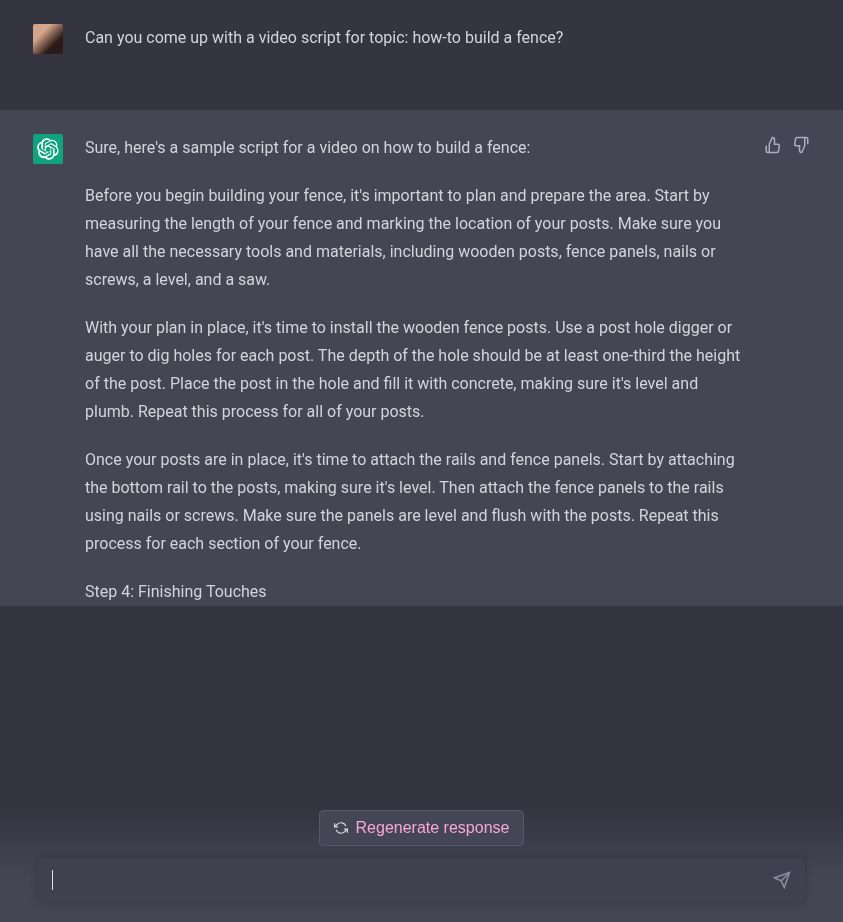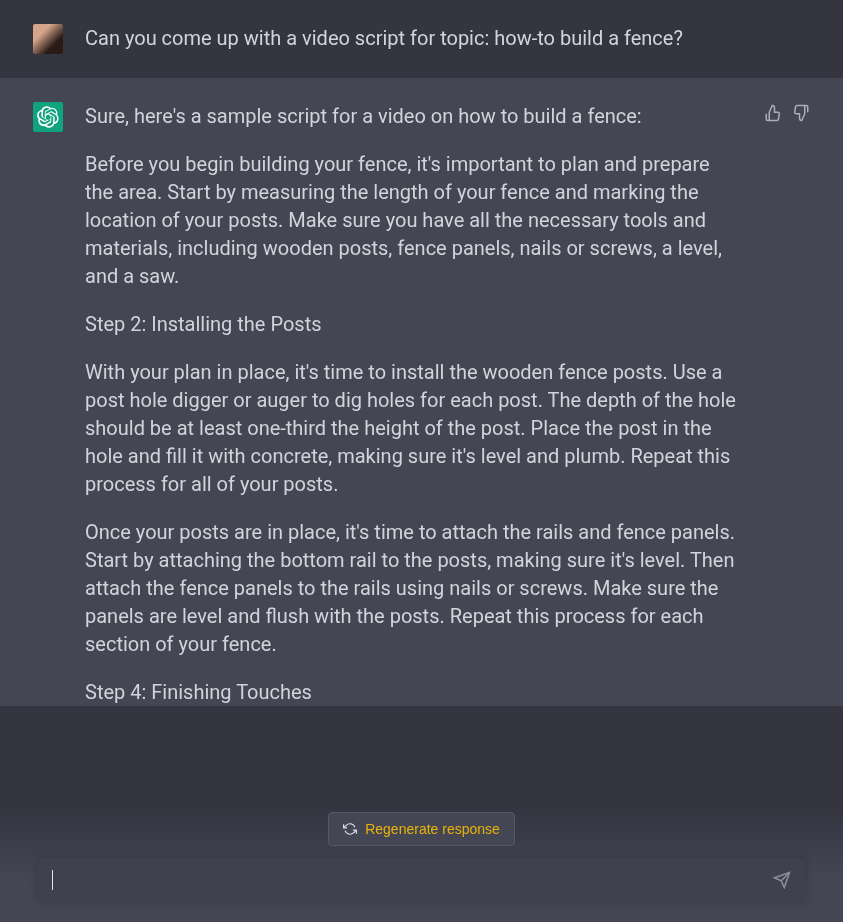--- a/index.html
+++ b/index.html
@@ -30,40 +30,41 @@
   .msg-user {
     background: #343541;
     padding-left: 33px;
     padding-right: 33px;
   }
   .msg-assistant {
     background: #444654;
     padding-left: 33px;
     padding-right: 33px;
     padding-bottom: 0;
+    margin-top: 32px;
   }
   .avatar {
     width: 30px;
     height: 30px;
     flex-shrink: 0;
     border-radius: 2px;
   }
   .avatar-user {
     background: linear-gradient(135deg, #d4a58a 30%, #2b1a18 70%);
   }
   .avatar-assistant {
     background: #10a37f;
     display: flex;
     align-items: center;
     justify-content: center;
   }
   .avatar-assistant svg { width: 22px; height: 22px; }
   .msg-body {
     flex: 1;
-    font-size: 20px;
+    font-size: 16px;
     line-height: 28px;
     color: #d1d5db;
     max-width: 660px;
   }
   .msg-body p { margin-bottom: 20px; }
   .msg-body p:last-child { margin-bottom: 0; }
   .feedback {
     display: flex;
     gap: 10px;
     align-items: flex-start;
@@ -86,24 +87,24 @@
     background: linear-gradient(to bottom, rgba(68,70,84,0) 0%, #444654 60%);
   }
   .regen-row {
     display: flex;
     justify-content: center;
     margin-bottom: 12px;
   }
   .regen-btn {
     background: #444654;
     border: 1px solid #565869;
-    color: #eab308;
+    color: #f9a8d4;
     border-radius: 4px;
     padding: 8px 14px;
-    font-size: 14px;
+    font-size: 16px;
     display: inline-flex;
     align-items: center;
     gap: 8px;
     cursor: pointer;
   }
   .regen-btn svg {
     width: 14px;
     height: 14px;
     stroke: #d9d9e3;
     fill: none;
@@ -154,21 +155,20 @@
 
     <div class="msg msg-assistant">
       <div class="avatar avatar-assistant">
         <svg viewBox="0 0 41 41">
           <path fill="#fff" d="M37.5 16.7c.9-2.7.6-5.7-.9-8.1-2.2-3.9-6.7-5.9-11-4.9C23.7 1.5 20.9.3 18 .3c-4.5 0-8.4 2.9-9.8 7.1-2.8.6-5.2 2.3-6.6 4.8-2.3 3.9-1.7 8.8 1.3 12.1-.9 2.7-.6 5.7.9 8.1 2.2 3.9 6.7 5.9 11 4.9 1.9 2.2 4.7 3.4 7.6 3.4 4.5 0 8.4-2.9 9.8-7.1 2.8-.6 5.2-2.3 6.6-4.8 2.3-3.9 1.7-8.8-1.3-12.1zm-15 20.7c-1.8 0-3.5-.6-4.9-1.8l.2-.1 8.1-4.7c.4-.2.7-.7.7-1.1V18.2l3.4 2v9.4c0 4.3-3.4 7.8-7.5 7.8zm-16.2-6.9c-.9-1.5-1.2-3.4-.9-5.1l.2.1 8.1 4.7c.4.2.9.2 1.3 0l9.9-5.7v3.9l-8.2 4.7c-3.7 2.1-8.3.9-10.4-2.6zM4.2 13c.9-1.5 2.3-2.7 3.9-3.3v9.6c0 .5.3.9.7 1.1l9.9 5.7-3.4 2-8.1-4.7c-3.6-2.1-4.9-6.8-3-10.4zm27.9 6.5l-9.9-5.7 3.4-2 8.1 4.7c3.6 2.1 4.9 6.8 3 10.4-.9 1.5-2.3 2.7-3.9 3.3v-9.6c0-.5-.3-.9-.7-1.1zm3.4-5.1l-.2-.1-8.1-4.7c-.4-.2-.9-.2-1.3 0l-9.9 5.7v-3.9l8.2-4.7c3.7-2.1 8.3-.9 10.4 2.6.9 1.5 1.2 3.3.9 5.1zM14.5 22.5l-3.4-2v-9.4c0-4.3 3.4-7.8 7.5-7.8 1.8 0 3.5.6 4.9 1.8l-.2.1-8.1 4.7c-.4.2-.7.7-.7 1.1v11.5zm1.9-4l4.4-2.5 4.4 2.5v5.1l-4.4 2.5-4.4-2.5v-5.1z"></path>
         </svg>
       </div>
       <div class="msg-body">
         <p>Sure, here's a sample script for a video on how to build a fence:</p>
         <p>Before you begin building your fence, it's important to plan and prepare the area. Start by measuring the length of your fence and marking the location of your posts. Make sure you have all the necessary tools and materials, including wooden posts, fence panels, nails or screws, a level, and a saw.</p>
-        <p>Step 2: Installing the Posts</p>
         <p>With your plan in place, it's time to install the wooden fence posts. Use a post hole digger or auger to dig holes for each post. The depth of the hole should be at least one-third the height of the post. Place the post in the hole and fill it with concrete, making sure it's level and plumb. Repeat this process for all of your posts.</p>
         <p>Once your posts are in place, it's time to attach the rails and fence panels. Start by attaching the bottom rail to the posts, making sure it's level. Then attach the fence panels to the rails using nails or screws. Make sure the panels are level and flush with the posts. Repeat this process for each section of your fence.</p>
         <p>Step 4: Finishing Touches</p>
       </div>
       <div class="feedback">
         <span>
           <svg viewBox="0 0 24 24" stroke-width="2">
               <path d="M7 22V11M3 13v7a2 2 0 0 0 2 2h12.3a2 2 0 0 0 2-1.7l1.1-7a2 2 0 0 0-2-2.3H14V5a3 3 0 0 0-3-3l-4 9"></path>
             </svg>
         </span>

